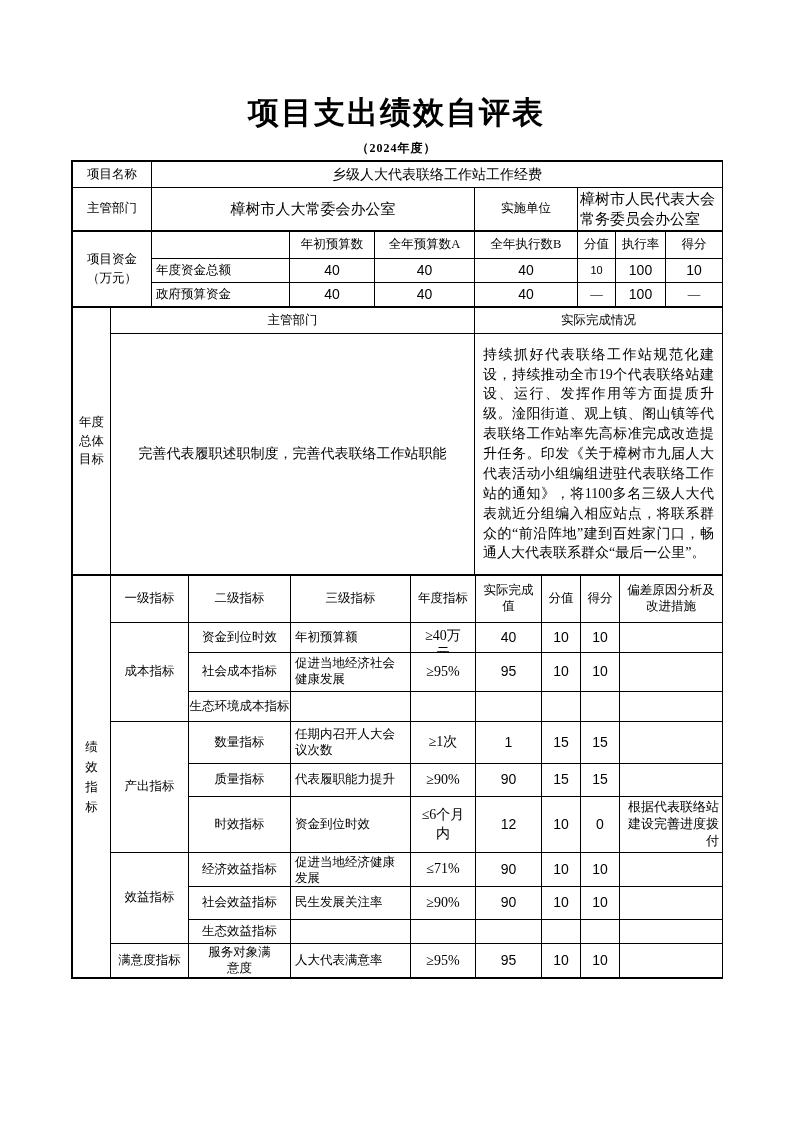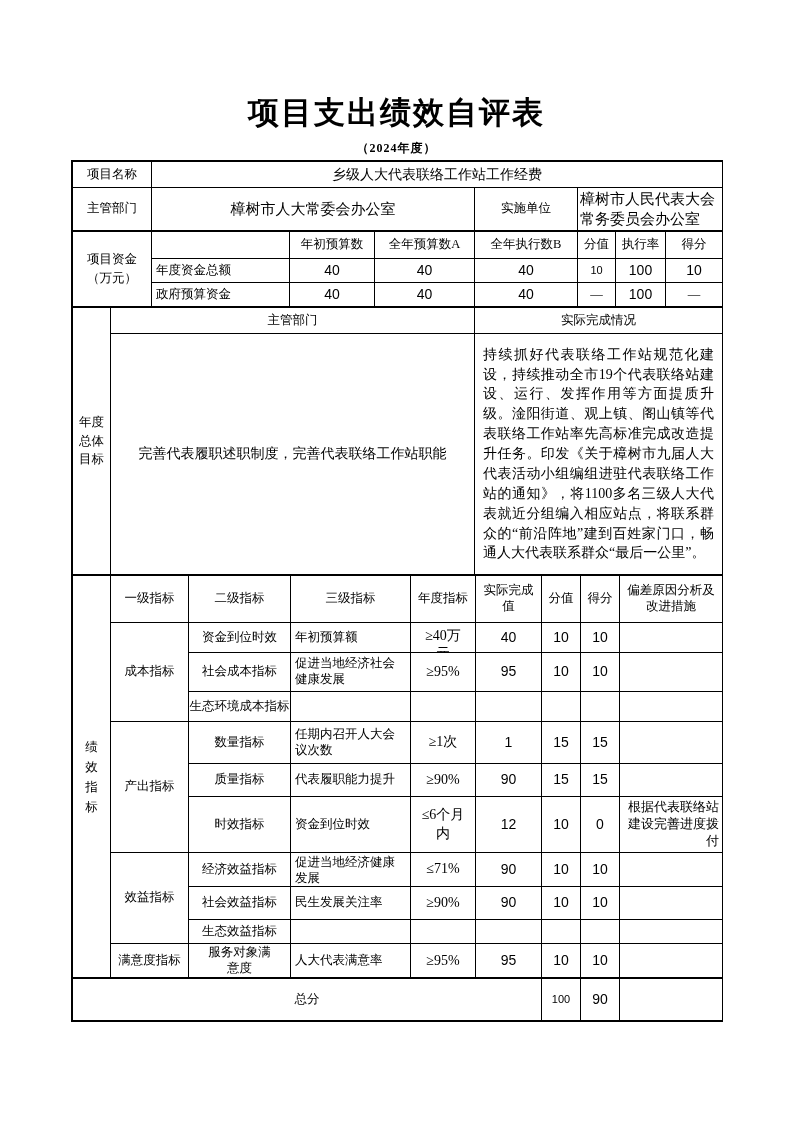--- a/index.html
+++ b/index.html
@@ -258,30 +258,14 @@
       <td class="left">人大代表满意率</td>
       <td class="target-cell">≥95%</td>
       <td class="num">95</td>
       <td class="num">10</td>
       <td class="num">10</td>
       <td class="dev-cell"></td>
     </tr>
   </tbody>
     </table>
 
-  <table>
-    <colgroup>
-        <col style="width:469px">
-        <col style="width:39px">
-        <col style="width:39px">
-        <col style="width:103px">
-      </colgroup>
-    <tbody>
-        <tr>
-      <td style="height:39px">总分</td>
-      <td class="num-sm">100</td>
-      <td class="num">90</td>
-      <td></td>
-    </tr>
-  </tbody>
-    </table>
 
 </div>
 
 </body></html>

